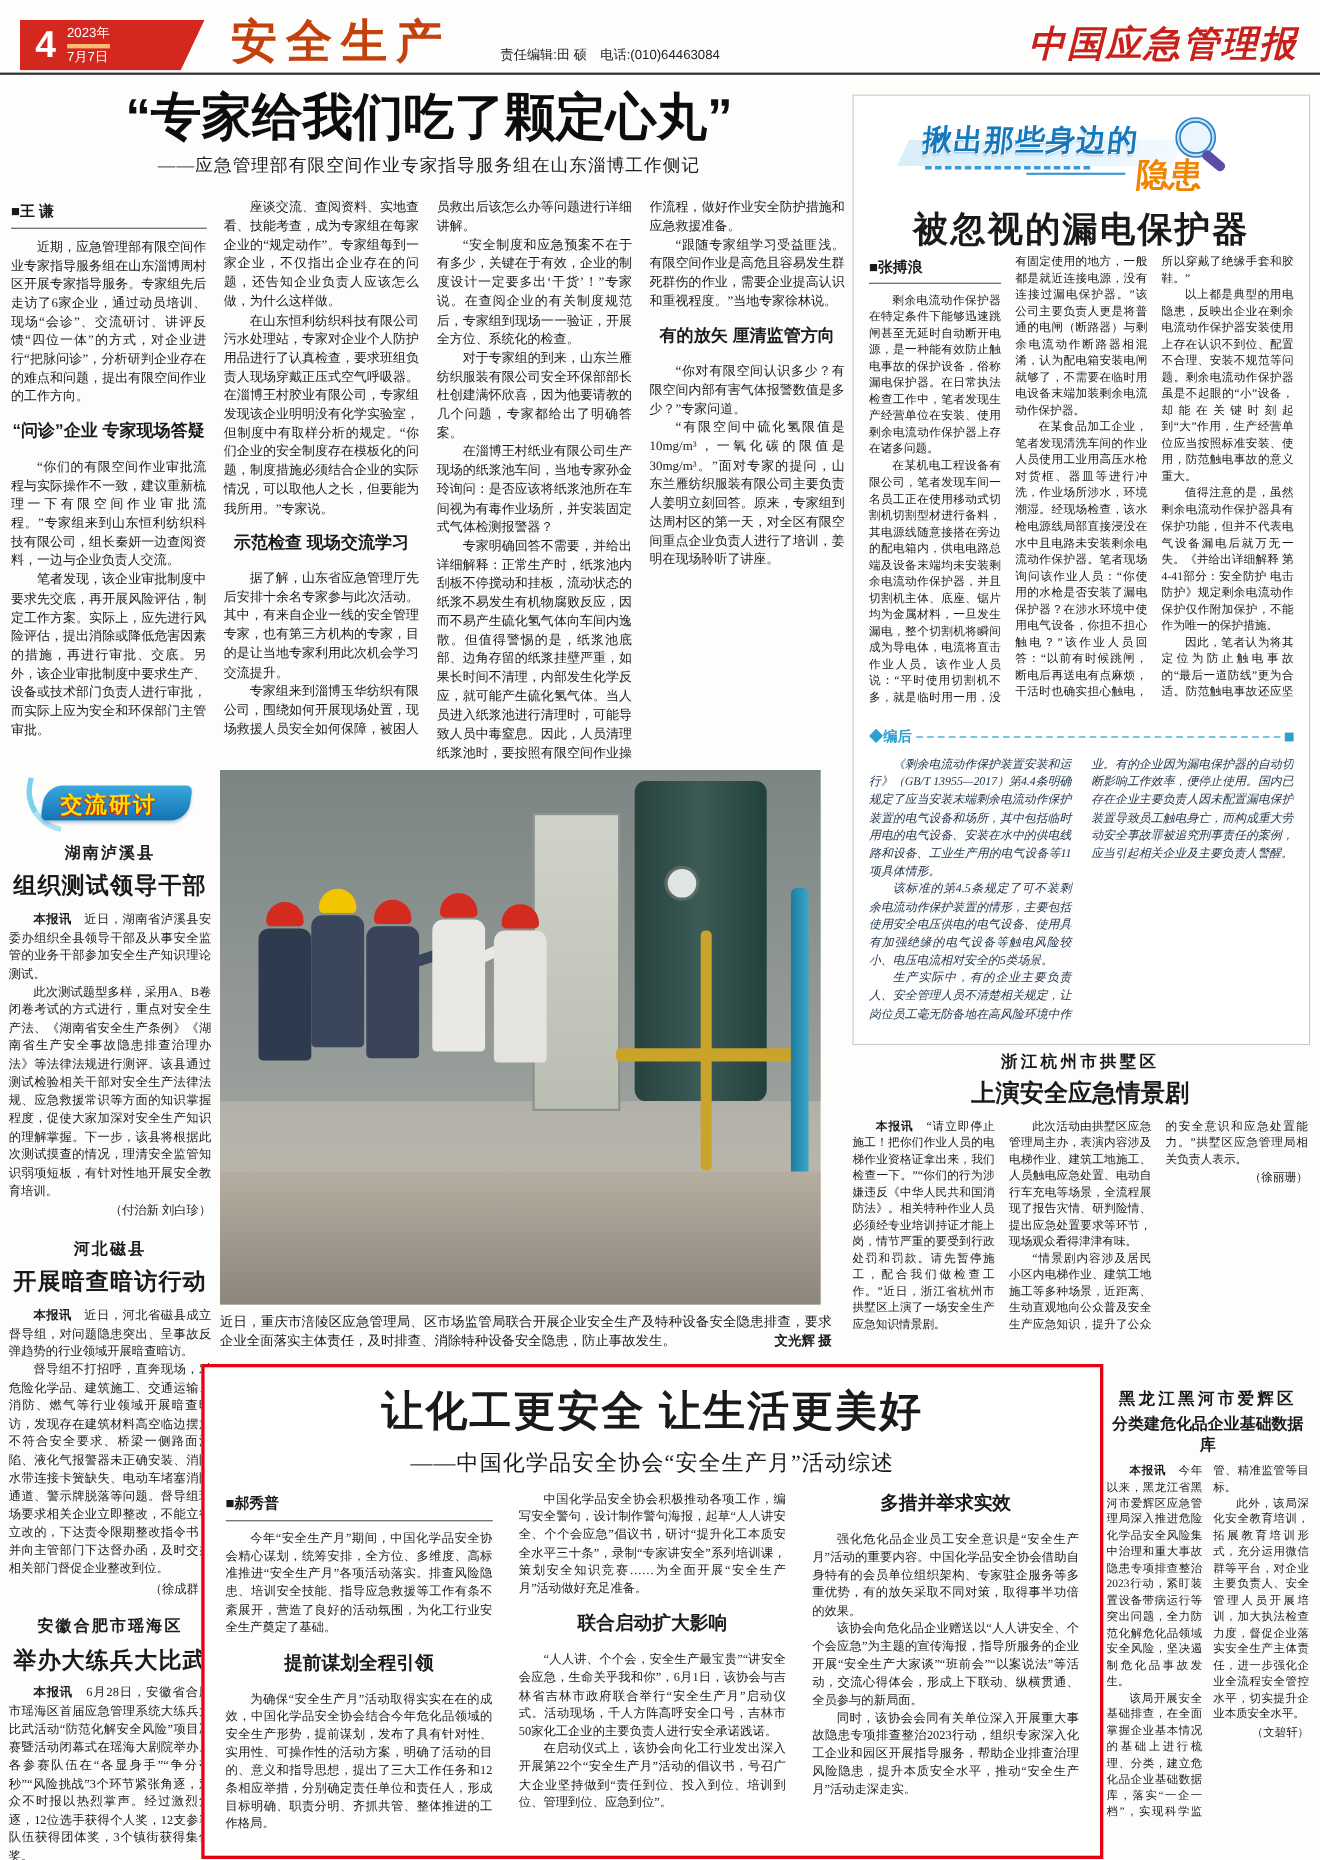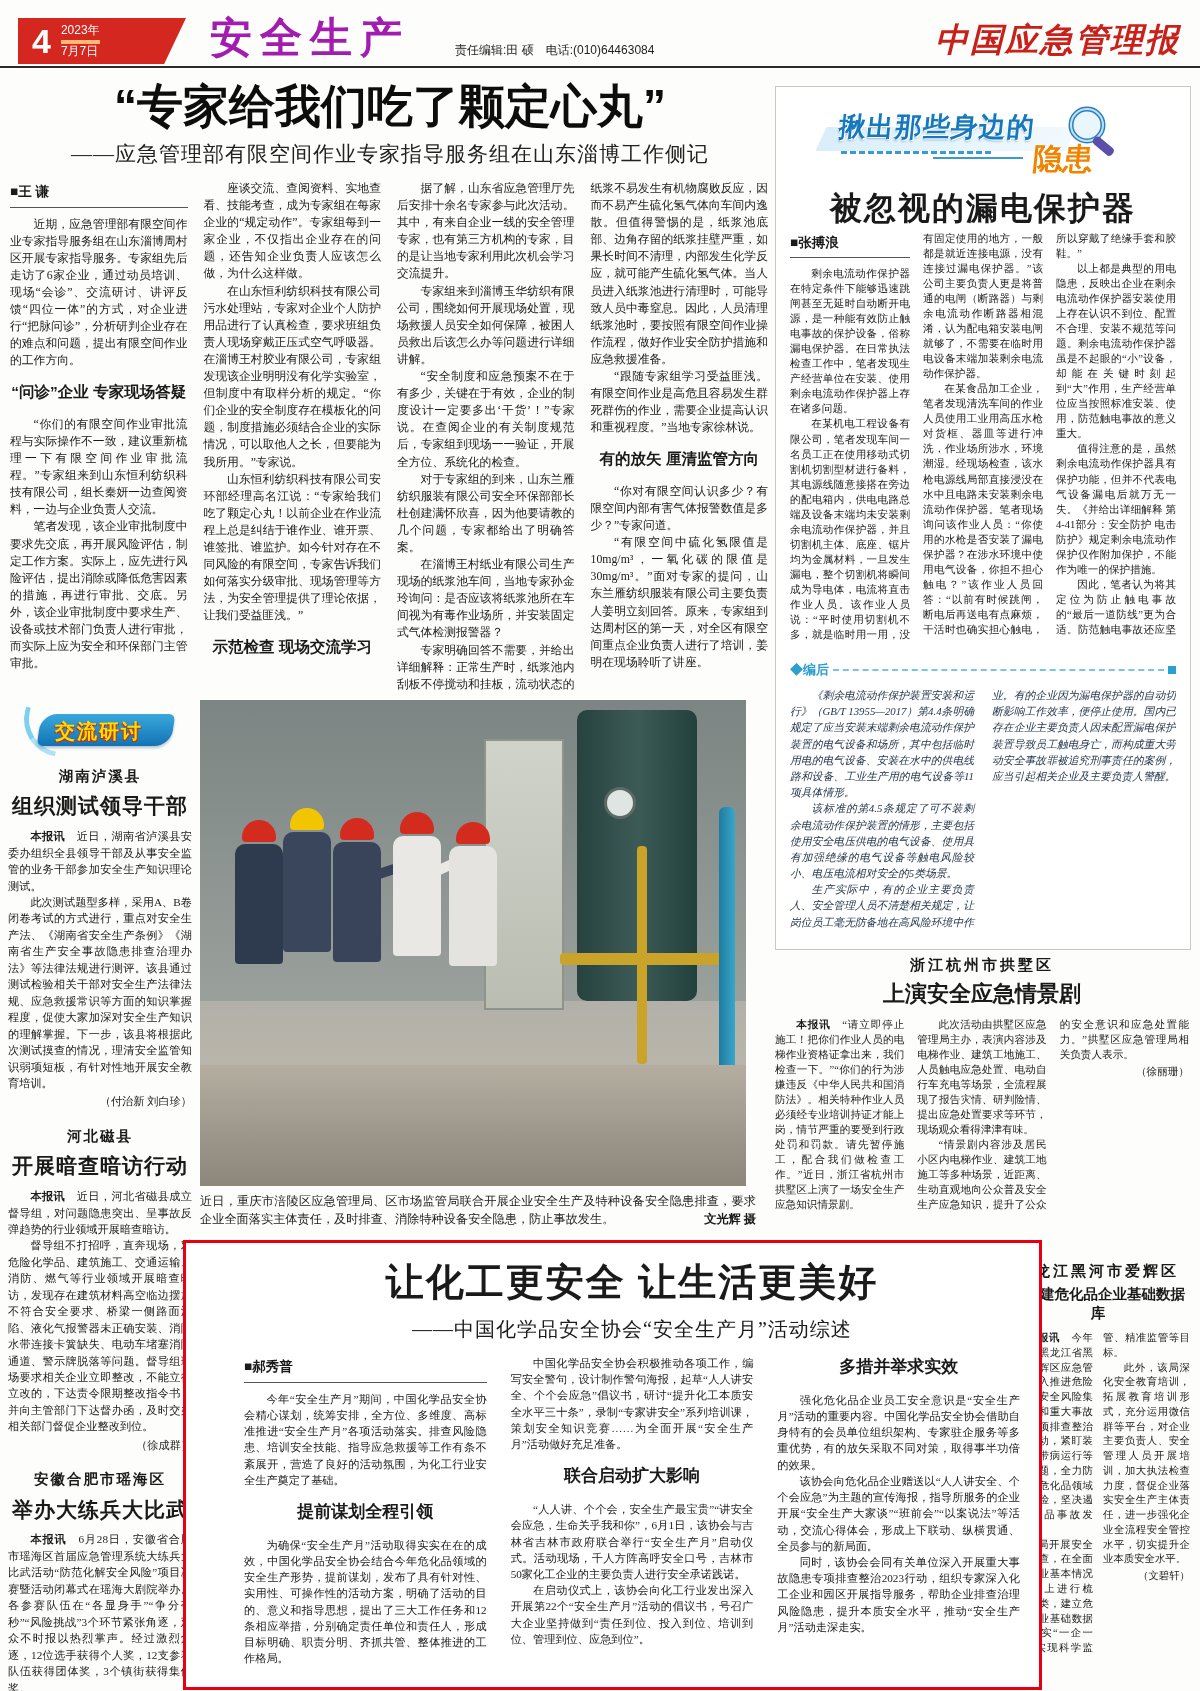--- a/index.html
+++ b/index.html
@@ -6,28 +6,28 @@
   body{width:1200px;height:1691px;position:relative;background:#fdfdfb;overflow:hidden;
        font-family:"Liberation Serif","DejaVu Serif",serif;color:#1a1a1a;}
   
   .header{position:absolute;left:0;top:6px;width:1200px;height:60px;border-bottom:2px solid #2b2b2b;}
   .page-flag{position:absolute;left:18px;top:12px;width:168px;height:46px;background:#d4271f;
              clip-path:polygon(0 0,100% 0,87% 100%,0 100%);color:#fff;display:flex;align-items:center;}
   .page-no{font-family:"Liberation Sans",sans-serif;font-size:34px;font-weight:bold;margin:0 10px 0 14px;}
   .page-dates{font-family:"Liberation Sans",sans-serif;font-size:12px;line-height:1.3;}
   .page-dates .d1{border-bottom:4px solid #fdba74;padding-bottom:1px;}
   .section-title{position:absolute;left:210px;top:4px;font-family:"Liberation Sans",sans-serif;
-                 font-size:42px;font-weight:bold;letter-spacing:8px;color:#a21caf;}
+                 font-size:42px;font-weight:bold;letter-spacing:8px;color:#c2410c;}
   .editor-line{position:absolute;left:455px;top:36px;font-family:"Liberation Sans",sans-serif;font-size:12px;color:#222;}
   .masthead{position:absolute;right:20px;top:12px;font-size:33px;font-weight:bold;font-style:italic;
             color:#c8201a;letter-spacing:2px;font-family:"Liberation Serif",serif;}
   
   .main-headline{position:absolute;left:30px;top:76px;width:720px;text-align:center;
                  font-family:"Liberation Sans",sans-serif;font-size:46px;font-weight:bold;color:#0d0d0d;}
-  .main-sub{position:absolute;left:30px;top:140px;width:720px;text-align:center;font-size:21px;color:#222;letter-spacing:1px;}
+  .main-sub{position:absolute;left:30px;top:140px;width:720px;text-align:center;font-size:16px;color:#222;letter-spacing:1px;}
   .main-cols{position:absolute;left:10px;top:180px;width:758px;height:522px;
              column-count:4;column-gap:16px;column-fill:auto;overflow:hidden;
              font-size:11.8px;line-height:1.45;text-align:justify;}
   
   .byline{font-family:"Liberation Sans",sans-serif;font-weight:bold;font-size:13.5px;
           border-bottom:1px solid #555;padding-bottom:5px;margin:2px 0 8px 0;text-indent:0;}
   p.fp{margin:0;text-indent:2em;}
   .flow-subhead{font-family:"Liberation Sans",sans-serif;font-weight:bold;font-size:15.5px;
                 text-align:center;margin:12px 0;text-indent:0;}
   p.sign{text-align:right;text-indent:0;margin:2px 0 0 0;}
@@ -89,21 +89,21 @@
   .ph-gauge{position:absolute;left:74%;top:18%;width:26px;height:26px;border-radius:50%;background:#dfe5e2;border:3px solid #5c6a66;}
   .ph-cyl{position:absolute;left:95%;top:22%;width:16px;height:58%;background:linear-gradient(90deg,#1d7ca0,#3aa6c9);border-radius:6px;}
   .ph-floor{position:absolute;left:0;top:75%;width:100%;height:25%;background:linear-gradient(180deg,#b4ada0,#8c867b);}
   .worker{position:absolute;width:58px;height:190px;}
   .w-helmet{width:34px;height:22px;border-radius:17px 17px 4px 4px;margin:0 auto;}
   .w-body{width:48px;height:120px;border-radius:10px 10px 4px 4px;margin:2px auto 0 auto;}
   .w-arm{position:absolute;width:40px;height:10px;border-radius:5px;top:48px;}
   .photo-caption{position:absolute;left:200px;top:1192px;width:556px;font-size:12.2px;line-height:1.5;text-align:justify;}
   .photo-credit{white-space:nowrap;font-weight:bold;}
   
-  .chem-box{position:absolute;left:183px;top:1240px;width:814px;height:444px;border:3px solid #e60012;background:#fff;padding-left:39px;}
+  .chem-box{position:absolute;left:183px;top:1240px;width:814px;height:444px;border:3px solid #e60012;background:#fff;}
   .chem-headline{margin-top:14px;text-align:center;font-family:"Liberation Sans",sans-serif;font-size:38px;font-weight:bold;letter-spacing:2px;}
   .chem-sub{text-align:center;font-size:20px;margin-top:8px;letter-spacing:1px;}
   .chem-cols{margin:12px auto 0 auto;width:776px;height:318px;column-count:3;column-gap:24px;column-fill:auto;overflow:hidden;
              font-size:11.2px;line-height:1.45;text-align:justify;}
   .chem-cols .flow-subhead{font-size:17px;}
 </style>
 </head>
 <body>
 
 <div class="header">
@@ -122,21 +122,20 @@
 <div class="main-headline">“专家给我们吃了颗定心丸”</div>
 <div class="main-sub">——应急管理部有限空间作业专家指导服务组在山东淄博工作侧记</div>
 <div class="main-cols">
     <div class="byline">■王 谦</div>
     <p class="fp">近期，应急管理部有限空间作业专家指导服务组在山东淄博周村区开展专家指导服务。专家组先后走访了6家企业，通过动员培训、现场“会诊”、交流研讨、讲评反馈“四位一体”的方式，对企业进行“把脉问诊”，分析研判企业存在的难点和问题，提出有限空间作业的工作方向。</p>
     <div class="flow-subhead">“问诊”企业 专家现场答疑</div>
     <p class="fp">“你们的有限空间作业审批流程与实际操作不一致，建议重新梳理一下有限空间作业审批流程。”专家组来到山东恒利纺织科技有限公司，组长秦妍一边查阅资料，一边与企业负责人交流。</p>
     <p class="fp">笔者发现，该企业审批制度中要求先交底，再开展风险评估，制定工作方案。实际上，应先进行风险评估，提出消除或降低危害因素的措施，再进行审批、交底。另外，该企业审批制度中要求生产、设备或技术部门负责人进行审批，而实际上应为安全和环保部门主管审批。</p>
     <p class="fp">座谈交流、查阅资料、实地查看、技能考查，成为专家组在每家企业的“规定动作”。专家组每到一家企业，不仅指出企业存在的问题，还告知企业负责人应该怎么做，为什么这样做。</p>
     <p class="fp">在山东恒利纺织科技有限公司污水处理站，专家对企业个人防护用品进行了认真检查，要求班组负责人现场穿戴正压式空气呼吸器。在淄博王村胶业有限公司，专家组发现该企业明明没有化学实验室，但制度中有取样分析的规定。“你们企业的安全制度存在模板化的问题，制度措施必须结合企业的实际情况，可以取他人之长，但要能为我所用。”专家说。</p>
-    <p class="fp">山东恒利纺织科技有限公司安环部经理高名江说：“专家给我们吃了颗定心丸！以前企业在作业流程上总是纠结于谁作业、谁开票、谁签批、谁监护。如今针对存在不同风险的有限空间，专家告诉我们如何落实分级审批、现场管理等方法，为安全管理提供了理论依据，让我们受益匪浅。”</p>
     <div class="flow-subhead">示范检查 现场交流学习</div>
     <p class="fp">据了解，山东省应急管理厅先后安排十余名专家参与此次活动。其中，有来自企业一线的安全管理专家，也有第三方机构的专家，目的是让当地专家利用此次机会学习交流提升。</p>
     <p class="fp">专家组来到淄博玉华纺织有限公司，围绕如何开展现场处置，现场救援人员安全如何保障，被困人员救出后该怎么办等问题进行详细讲解。</p>
     <p class="fp">“安全制度和应急预案不在于有多少，关键在于有效，企业的制度设计一定要多出‘干货’！”专家说。在查阅企业的有关制度规范后，专家组到现场一一验证，开展全方位、系统化的检查。</p>
     <p class="fp">对于专家组的到来，山东兰雁纺织服装有限公司安全环保部部长杜创建满怀欣喜，因为他要请教的几个问题，专家都给出了明确答案。</p>
     <p class="fp">在淄博王村纸业有限公司生产现场的纸浆池车间，当地专家孙金玲询问：是否应该将纸浆池所在车间视为有毒作业场所，并安装固定式气体检测报警器？</p>
     <p class="fp">专家明确回答不需要，并给出详细解释：正常生产时，纸浆池内刮板不停搅动和挂板，流动状态的纸浆不易发生有机物腐败反应，因而不易产生硫化氢气体向车间内逸散。但值得警惕的是，纸浆池底部、边角存留的纸浆挂壁严重，如果长时间不清理，内部发生化学反应，就可能产生硫化氢气体。当人员进入纸浆池进行清理时，可能导致人员中毒窒息。因此，人员清理纸浆池时，要按照有限空间作业操作流程，做好作业安全防护措施和应急救援准备。</p>
     <p class="fp">“跟随专家组学习受益匪浅。有限空间作业是高危且容易发生群死群伤的作业，需要企业提高认识和重视程度。”当地专家徐林说。</p>
     <div class="flow-subhead">有的放矢 厘清监管方向</div>
     <p class="fp">“你对有限空间认识多少？有限空间内部有害气体报警数值是多少？”专家问道。</p>

